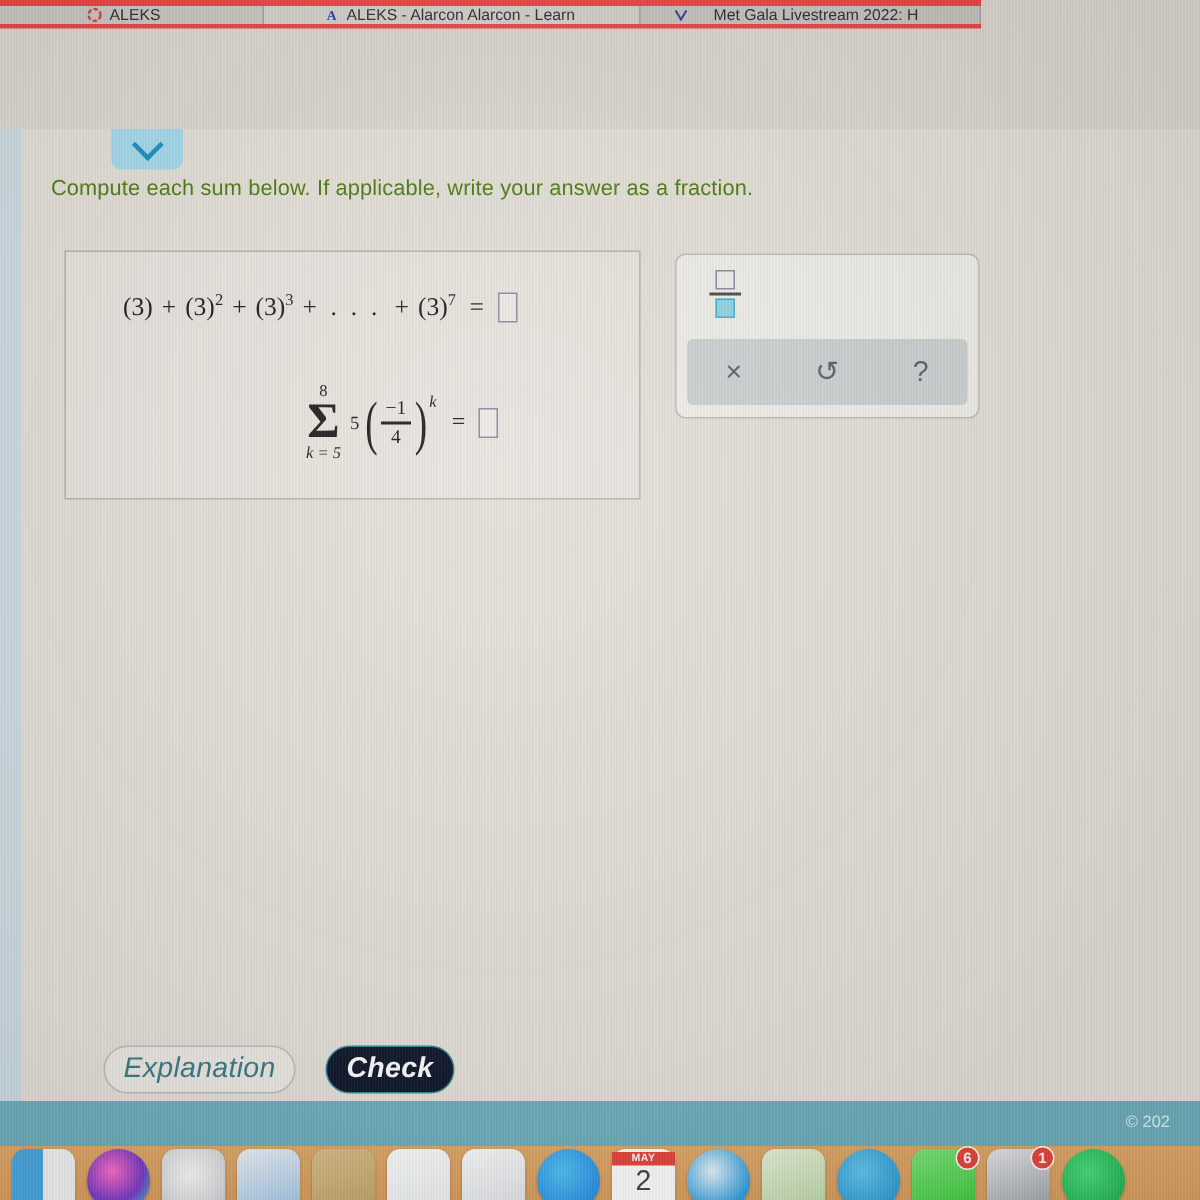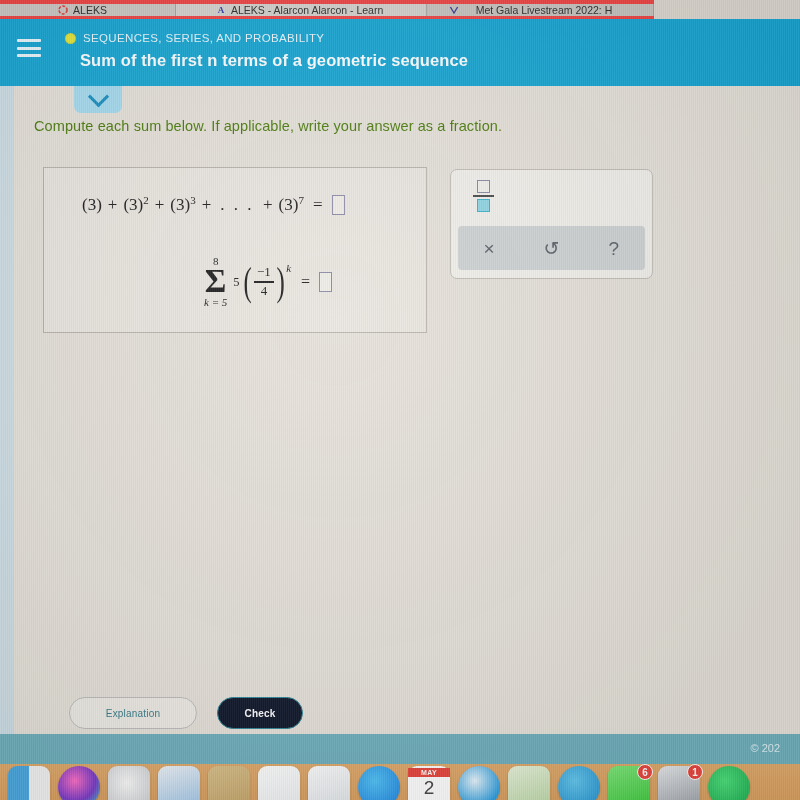--- a/index.html
+++ b/index.html
@@ -222,23 +222,24 @@
     font-size: 19px; color: #5a6269;
     font-family: "Liberation Sans", sans-serif;
     width: 50px; text-align: center; line-height: 1;
     user-select: none;
   }
 
   
   .btn-row { position: absolute; left: 55px; top: 611px; display: flex; gap: 20px; align-items: center; }
   .btn {
     border-radius: 20px;
-    font-size: 10px;
+    font-size: 19px;
     display: flex; align-items: center; justify-content: center;
     letter-spacing: .2px;
+    font-style: italic;
   }
   .btn-explanation {
     width: 128px; height: 32px;
     border: 1px solid #bdbdbd;
     background: rgba(255,255,255,.32);
     color: #3b7b88;
   }
   .btn-check {
     width: 86px; height: 32px;
     background: #0f172a;
@@ -312,32 +313,20 @@
       <span class="tab-label">ALEKS - Alarcon Alarcon - Learn</span>
     </div>
     <div class="tab t3">
       <svg class="tab-fav" viewBox="0 0 10 10">
         <path d="M1.4 2 L5 8 L8.6 2" fill="none" stroke="#3a3f8f" stroke-width="1.4"></path>
       </svg>
       <span class="tab-label">Met Gala Livestream 2022: H</span>
     </div>
   </div>
 
-  <div class="app-header">
-    <div class="hamburger">
-      <span></span>
-        <span></span>
-        <span></span>
-    </div>
-    <div class="hdr-kicker">
-      <span class="kicker-dot"></span>
-      <span>SEQUENCES, SERIES, AND PROBABILITY</span>
-    </div>
-    <div class="hdr-title">Sum of the first n terms of a geometric sequence</div>
-  </div>
 
   <div class="left-rail"></div>
 
   <div class="page">
 
     <div class="instruction blurry">Compute each sum below. If applicable, write your answer as a fraction.</div>
 
     <div class="problem-panel">
 
       <div class="eq-row-1 blurry">

